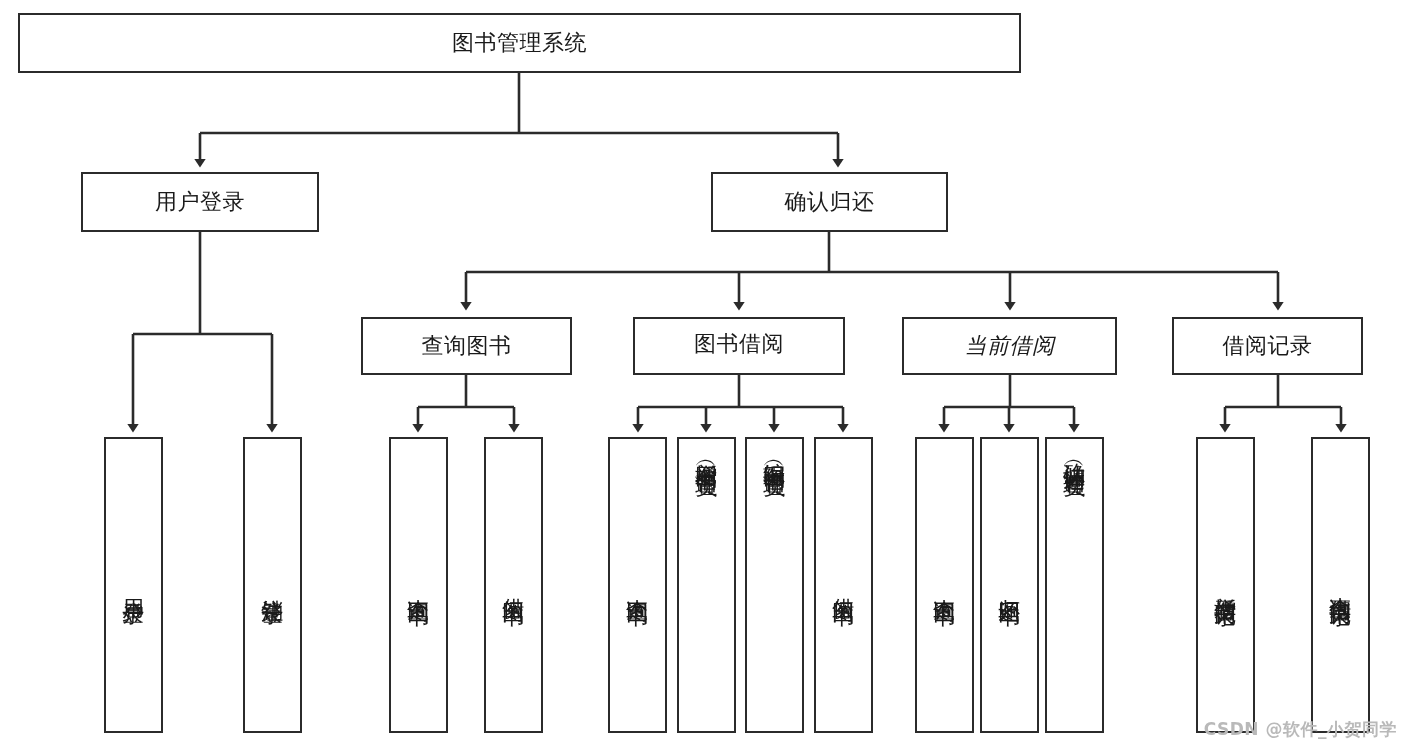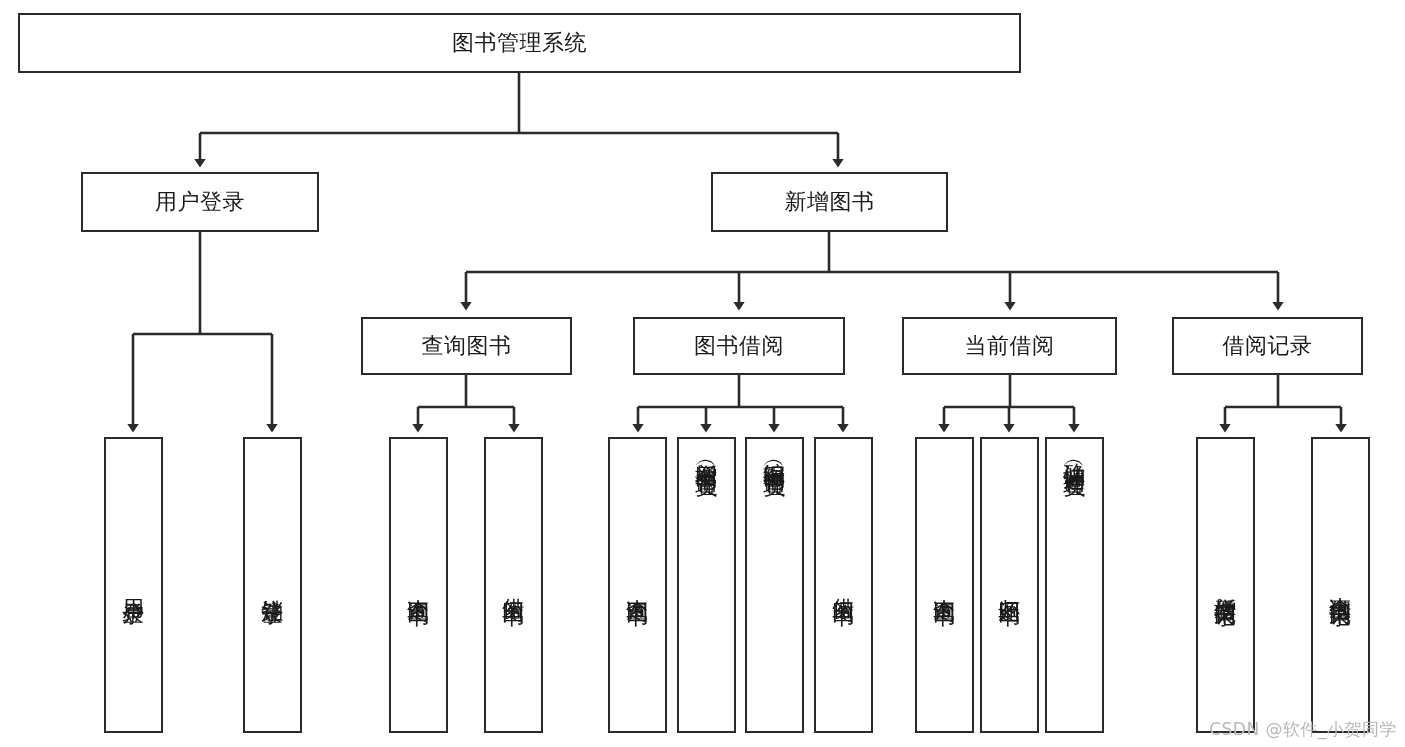--- a/index.html
+++ b/index.html
@@ -60,20 +60,21 @@
   }
   #watermark {
     position: absolute;
     right: 8px;
     bottom: 6px;
     font-size: 17px;
     color: #b9b9b9;
     letter-spacing: 0.5px;
     white-space: nowrap;
     pointer-events: none;
+    font-weight: bold;
   }
 </style>
 </head>
 <body>
 
 <div id="canvas">
 
   <svg id="svg-layer" viewBox="0 0 1405 747" xmlns="http://www.w3.org/2000/svg">
     <defs>
       <marker id="arrow" markerWidth="10" markerHeight="12" refX="1.5" refY="6" orient="auto" markerUnits="userSpaceOnUse">
@@ -139,32 +140,32 @@
 
   <div class="node h-node" style="left:18px; top:13px; width:1003px; height:60px;justify-content:center;">
     <span>图书管理系统</span>
   </div>
 
   <div class="node h-node" style="left:81px; top:172px; width:238px; height:60px;">
     <span>用户登录</span>
   </div>
 
   <div class="node h-node" style="left:711px; top:172px; width:237px; height:60px;">
-    <span>新增图书</span>
+    <span>确认归还</span>
   </div>
 
   <div class="node h-node" style="left:361px; top:317px; width:211px; height:58px;">
     <span>查询图书</span>
   </div>
 
-  <div class="node h-node" style="left:633px; top:317px; width:212px; height:58px;">
+  <div class="node h-node" style="left:633px; top:317px; width:212px; height:58px;font-family:Liberation Mono, monospace;">
     <span>图书借阅</span>
   </div>
 
-  <div class="node h-node" style="left:902px; top:317px; width:215px; height:58px;">
+  <div class="node h-node" style="left:902px; top:317px; width:215px; height:58px;font-style:italic;">
     <span>当前借阅</span>
   </div>
 
   <div class="node h-node" style="left:1172px; top:317px; width:191px; height:58px;">
     <span>借阅记录</span>
   </div>
 
   <div class="node v-node tall-center" style="left:104px; top:437px; width:59px; height:296px;">
     <span class="v-label">用户登录</span>
   </div>

